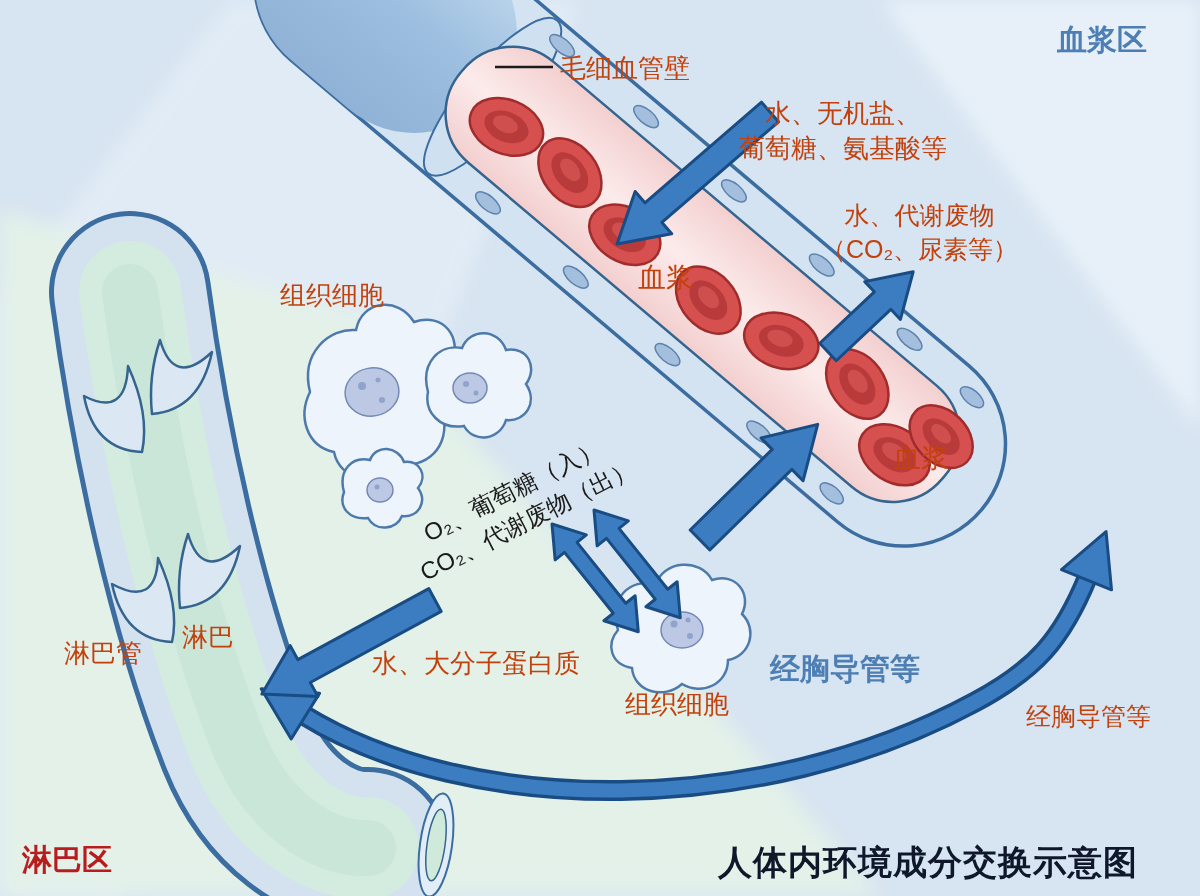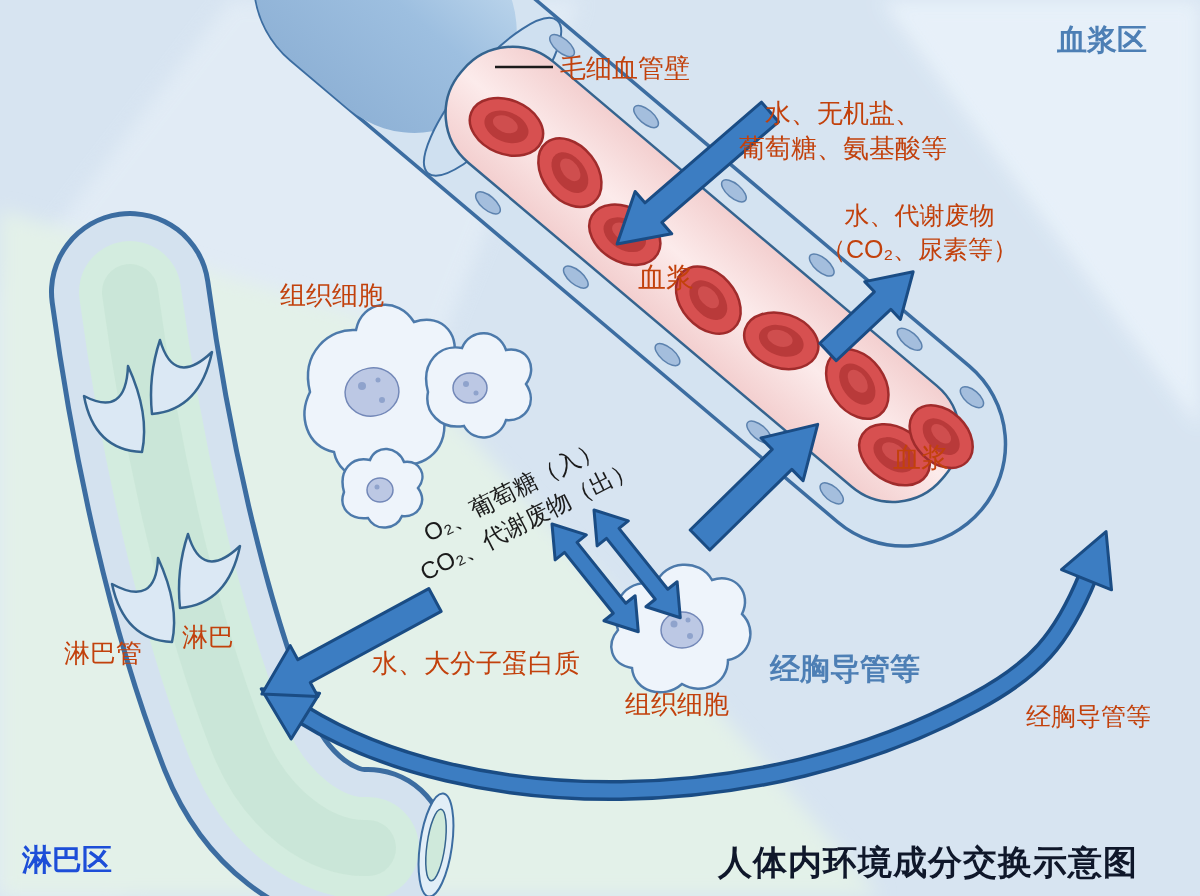--- a/index.html
+++ b/index.html
@@ -3,21 +3,21 @@
 <meta charset="utf-8">
 <style>
   html,body{margin:0;padding:0;background:#c9d6e4;}
   #stage{position:relative;width:1200px;height:896px;overflow:hidden;
          font-family:"Liberation Sans","DejaVu Sans",sans-serif;background:#d7e4f1;}
   #scene{position:absolute;left:0;top:0;}
   .lbl{position:absolute;font-size:26px;color:#c2410c;line-height:35px;white-space:nowrap;}
   .line{display:block;}
   .zone{position:absolute;font-size:30px;font-weight:bold;white-space:nowrap;}
   .zone-blue{color:#4d7fb5;}
-  .zone-teal{color:#1d4ed8;}
+  .zone-teal{color:#b91c1c;}
   #main-title{position:absolute;font-size:34px;font-weight:bold;color:#0f172a;
               letter-spacing:1px;white-space:nowrap;}
   #rotated-exchange{position:absolute;left:385px;top:472px;width:270px;text-align:center;
                     font-size:24px;line-height:33px;color:#1b1b1b;
                     transform:rotate(-27deg);transform-origin:50% 50%;white-space:nowrap;}
   .ctr{text-align:center;}
 </style>
 </head>
 <body>
 

